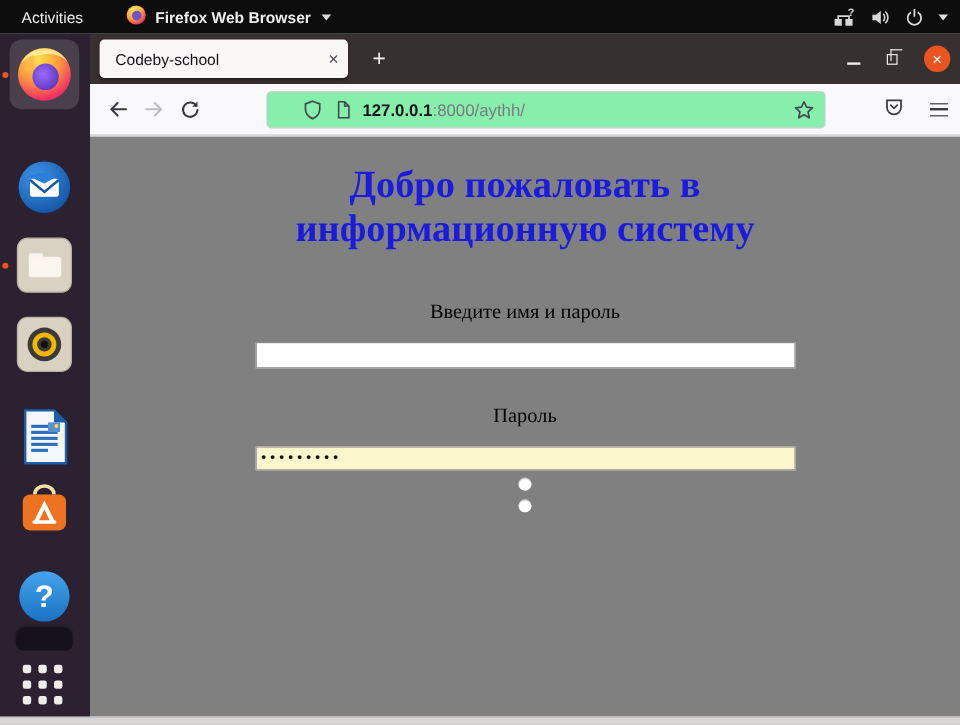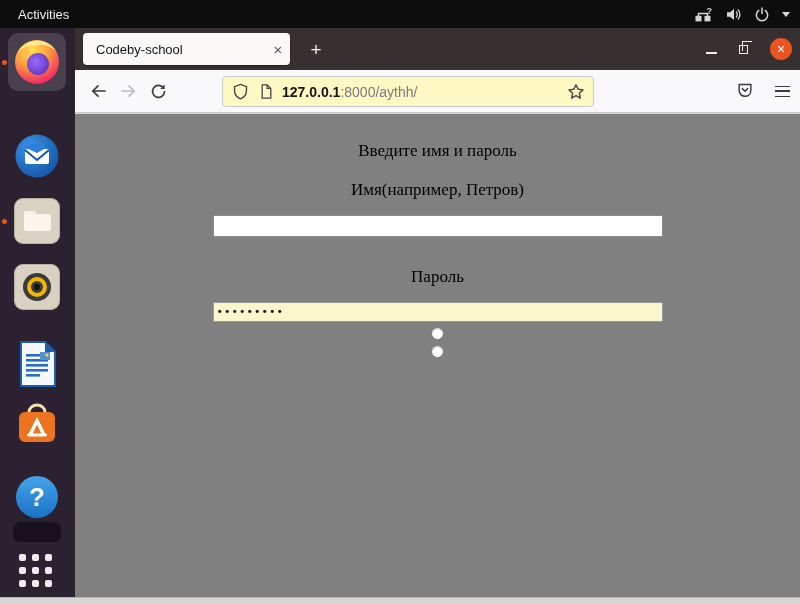--- a/index.html
+++ b/index.html
@@ -59,44 +59,44 @@
     display:flex; align-items:center; justify-content:center; font-size:14px; line-height:1; }
 
   .toolbar {
     position:absolute; left:0; top:42px; width:100%; height:43px;
     background:#f9f9fb; border-bottom:1px solid #ccc;
     display:flex; align-items:center;
   }
   .navbtn { width:30px; height:30px; display:flex; align-items:center; justify-content:center; border-radius:4px; }
   .navbtn:first-child { margin-left:8px; }
   .urlbar {
-    position:absolute; left:147px; top:6px; width:372px; height:31px;
-    background:#fef9c3; border:1px solid #ccccd0; border-radius:4px;
-    display:flex; align-items:center; font-size:14px;
+    position:absolute; left:147px; top:6px; width:466px; height:31px;
+    background:#86efac; border:1px solid #ccccd0; border-radius:4px;
+    display:flex; align-items:center; font-size:14px;padding-left:20px;
   }
   .urlbar .ic { margin-left:9px; display:flex; }
   .url-text { margin-left:8px; flex:1; white-space:nowrap; overflow:hidden; color:#15141a; }
   .url-text .host { color:#15141a; font-weight:bold; }
   .url-text .path { color:#7a7a82; }
   .star { margin-right:8px; display:flex; }
   .tb-right { position:absolute; right:10px; top:0; height:43px; display:flex; align-items:center; gap:21px; }
   .hamburger { width:15px; height:11px; border-top:1.6px solid #3a3a42; border-bottom:1.6px solid #3a3a42; position:relative; }
   .hamburger:before { content:""; position:absolute; left:0; right:0; top:3.4px; height:1.6px; background:#3a3a42; }
 
   
   .content {
     position:absolute; left:0; top:86px; width:100%; height:483px;
     background:#808080; overflow:hidden; text-align:center;
     font-family:"Liberation Serif", serif; color:#000;
   }
   .page-h1 {
     width:560px; margin:21px auto 0; font-size:32px; line-height:1.16;
     font-weight:bold; color:#1b1be0; font-family:"Liberation Serif", serif;
   }
-  .prompt { margin-top:27px; font-size:17px; }
+  .prompt { margin-top:41px; font-size:17px; }
   .name-label { margin-top:19px; font-size:17px; }
   .field {
     display:block; width:450px; margin:15px auto 0; border:1px solid #8d8d8d;
     text-align:left;
   }
   .name-field { height:22px; background:#fff; }
   .pass-label { margin-top:30px; font-size:17px; }
   .pass-field { height:20px; background:#fcf6cd; border-color:#999;
     font-size:11px; letter-spacing:1px; line-height:18px; padding-left:3px;
     font-family:"DejaVu Sans", sans-serif; color:#111; }
@@ -112,20 +112,38 @@
 
   
   .bottom-strip { position:absolute; left:0; top:597px; width:800px; height:7px;
     background:#d8d6d4; border-top:1px solid #b7b5b3; }
 </style>
 </head>
 <body>
 
 <div class="topbar">
   <div class="activities">Activities</div>
+  <div class="appmenu">
+    <span>
+      <svg width="17" height="17" viewBox="0 0 17 17">
+        <defs>
+          <radialGradient id="fxs" cx="35%" cy="28%" r="80%">
+            <stop offset="0" stop-color="#ffe14f"></stop>
+              <stop offset=".55" stop-color="#ff9a3d"></stop>
+              <stop offset="1" stop-color="#e2245f"></stop>
+          </radialGradient>
+        </defs>
+        <circle cx="8.5" cy="8.5" r="8" fill="url(#fxs)"></circle>
+        <circle cx="9" cy="9" r="4" fill="#7056c4"></circle>
+        <path d="M2.5 5 A7.5 7.5 0 0 1 15 5.5 A8 8 0 0 0 8 3 Z" fill="#fff3a0" opacity=".75"></path>
+      </svg>
+    </span>
+    <span>Firefox Web Browser</span>
+    <span class="caret"></span>
+  </div>
   <div class="tray">
     <span>
       <svg width="19" height="17" viewBox="0 0 19 17">
         <g stroke="#d8d8d8" stroke-width="1.4" fill="none">
           <rect x="2.2" y="10.5" width="4.6" height="4.2" fill="#d8d8d8"></rect>
           <rect x="11.2" y="10.5" width="4.6" height="4.2" fill="#d8d8d8"></rect>
           <path d="M4.5 10.5 V7.5 H13.5 V10.5"></path>
         </g>
         <text x="12.5" y="7.5" font-size="9" fill="#d8d8d8" font-family="Liberation Sans, sans-serif" font-weight="bold">?</text>
       </svg>
@@ -312,22 +330,22 @@
         <svg width="18" height="18" viewBox="0 0 16 16">
           <path d="M2.8 3.2 H13.2 V8.2 C13.2 11.4 10.9 13.6 8 13.6 C5.1 13.6 2.8 11.4 2.8 8.2 Z" fill="none" stroke="#3a3a42" stroke-width="1.3"></path>
           <path d="M5.6 6.8 L8 9.1 L10.4 6.8" fill="none" stroke="#3a3a42" stroke-width="1.3" stroke-linecap="round"></path>
         </svg>
       </span>
       <span class="hamburger"></span>
     </div>
   </div>
 
   <div class="content">
+    <h1 class="page-h1">Добро пожаловать в информационную систему</h1>
     <div class="prompt">Введите имя и пароль</div>
-    <div class="name-label">Имя(например, Петров)</div>
     <div class="field name-field"></div>
     <div class="pass-label">Пароль</div>
     <div class="field pass-field">•••••••••</div>
     <div class="radio-row">
       <span class="radio-circle"></span>
     </div>
     <div class="radio-row">
       <span class="radio-circle"></span>
     </div>
   </div>

